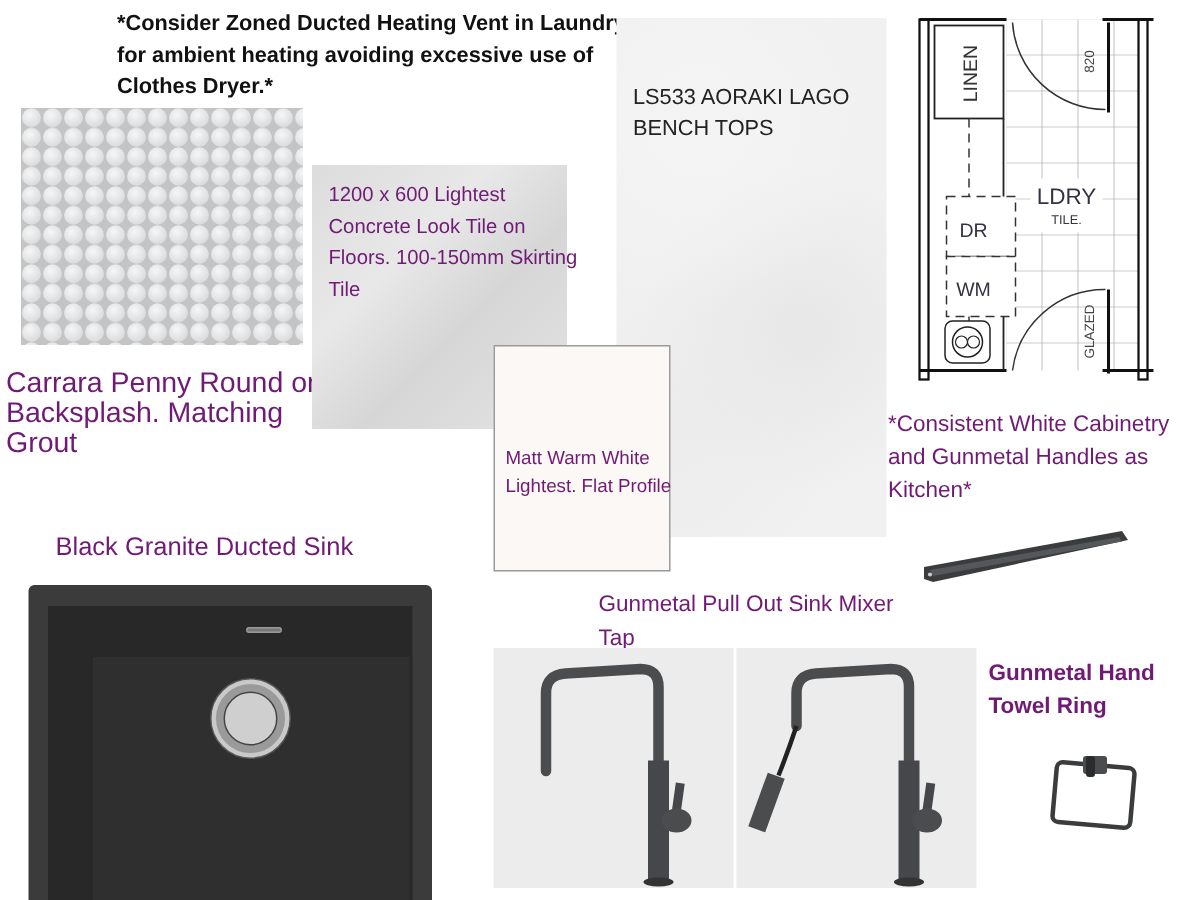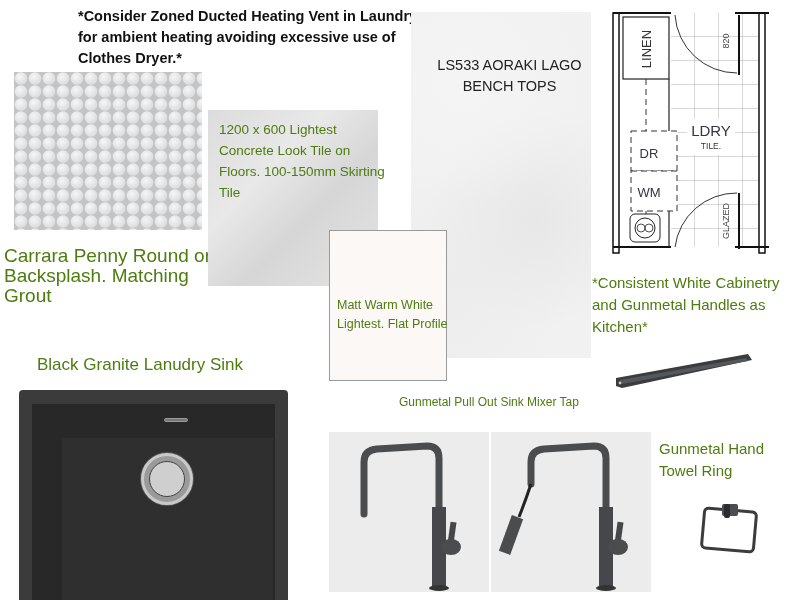--- a/index.html
+++ b/index.html
@@ -1,39 +1,39 @@
 <!DOCTYPE html>
 <html><head>
   <meta charset="utf-8">
   <style>
     * { margin: 0; padding: 0; box-sizing: border-box; }
     html, body { width: 800px; height: 600px; overflow: hidden; background: #ffffff; }
     body { position: relative; font-family: "Liberation Sans", sans-serif; color: #111; }
     .abs { position: absolute; }
-    .txt { font-family: "Liberation Sans", sans-serif; color: #4d7c0f; }
+    .txt { font-family: "Liberation Sans", sans-serif; color: #701a75; }
 
     
     .note-heading { left: 78px; top: 6px; width: 340px; font-size: 14.5px; font-weight: bold; line-height: 21px; color: #111; }
 
     
     .penny { left: 14px; top: 72px; width: 188px; height: 158px; background: #c9c9c9; overflow: hidden; }
     .penny-grid { position: absolute; left: 0; top: 0; width: 100%; height: 100%; }
     .penny-label { left: 4px; top: 246px; width: 230px; font-size: 19px; line-height: 20px; }
 
     
     .concrete { left: 208px; top: 110px; width: 170px; height: 176px; background: linear-gradient(135deg,#dcdcdc 0%,#e8e8e8 35%,#d6d6d6 60%,#e4e4e4 100%); }
     .concrete-label { left: 219px; top: 119px; width: 170px; font-size: 13.5px; line-height: 21px; }
 
     
     .benchtop { left: 411px; top: 12px; width: 180px; height: 346px; background:
       radial-gradient(circle at 30% 20%, #f4f4f4 0%, transparent 40%),
       radial-gradient(circle at 70% 60%, #e7e7e7 0%, transparent 45%),
       radial-gradient(circle at 20% 80%, #ececec 0%, transparent 40%),
       #f1f1f1; }
-    .benchtop-label { left: 422px; top: 55px; width: 175px; font-size: 14.5px; line-height: 21px; color: #222; text-align: center; }
+    .benchtop-label { left: 422px; top: 55px; width: 175px; font-size: 14.5px; line-height: 21px; color: #222; }
 
     
     .cabinet { left: 329px; top: 230px; width: 118px; height: 151px; background: #fbf8f5; border: 1px solid #9a9a9a; }
     .cabinet-label { left: 337px; top: 296px; width: 115px; font-size: 12.5px; line-height: 19px; }
 
     
     .plan { left: 609px; top: 9px; width: 164px; height: 252px; background: #fff; }
 
     
     .consistent-label { left: 592px; top: 272px; width: 205px; font-size: 15px; line-height: 22px; }
@@ -42,27 +42,27 @@
     
     .sink-title { left: 37px; top: 354px; width: 270px; font-size: 17px; line-height: 22px; }
     .sink { left: 19px; top: 390px; width: 269px; height: 210px; background: #3b3b3b; border-radius: 4px 4px 0 0; }
     .sink-inner { position: absolute; left: 13px; top: 14px; width: 243px; height: 196px; background: #282828; }
     .sink-basin { position: absolute; left: 30px; top: 34px; width: 211px; height: 165px; background: #2f2f2f; }
     .overflow { position: absolute; left: 132px; top: 14px; width: 24px; height: 4px; border-radius: 2px; background: #777; border: 1px solid #999; }
     .drain { position: absolute; left: 109px; top: 49px; width: 52px; height: 52px; border-radius: 50%; background: #9a9a9a; border: 3px solid #c9c9c9; box-shadow: 0 0 0 1px #555; }
     .drain-cap { position: absolute; left: 5px; top: 5px; width: 36px; height: 36px; border-radius: 50%; background: #cfcfcf; border: 1px solid #444; }
 
     
-    .tap-title { left: 399px; top: 391px; width: 210px; font-size: 12px; line-height: 23px; }
+    .tap-title { left: 399px; top: 391px; width: 210px; font-size: 15px; line-height: 23px; }
     .tap-panel { top: 432px; width: 160px; height: 160px; background: #ececec; }
     .tap1 { left: 329px; }
     .tap2 { left: 491px; }
 
     
-    .towel-label { left: 659px; top: 438px; width: 140px; font-size: 15px; line-height: 22px; }
+    .towel-label { left: 659px; top: 438px; width: 140px; font-size: 15px; line-height: 22px; font-weight: bold; }
     .towel-ring { left: 700px; top: 500px; width: 60px; height: 60px; }
   </style>
 </head>
 <body>
 
 <div class="abs txt note-heading">*Consider Zoned Ducted Heating Vent in Laundry for ambient heating avoiding excessive use of Clothes Dryer.*</div>
 
 <div class="abs penny">
   <svg class="penny-grid" viewBox="0 0 188 158" preserveAspectRatio="none">
     <defs>
@@ -137,21 +137,21 @@
   </svg>
 </div>
 
 <div class="abs txt consistent-label">*Consistent White Cabinetry and Gunmetal Handles as Kitchen*</div>
 <svg class="abs handle" viewBox="0 0 142 40">
   <polygon points="4,28 136,4 140,10 10,38 4,36" fill="#3a3c3e"></polygon>
   <polygon points="8,30 134,8 136,11 10,34" fill="#55585b"></polygon>
   <circle cx="8" cy="33" r="1.4" fill="#ccc"></circle>
 </svg>
 
-<div class="abs txt sink-title">Black Granite Lanudry Sink</div>
+<div class="abs txt sink-title">Black Granite Ducted Sink</div>
 <div class="abs sink">
   <div class="sink-inner">
     <div class="overflow"></div>
     <div class="sink-basin"></div>
     <div class="drain">
       <div class="drain-cap"></div>
     </div>
   </div>
 </div>
 

